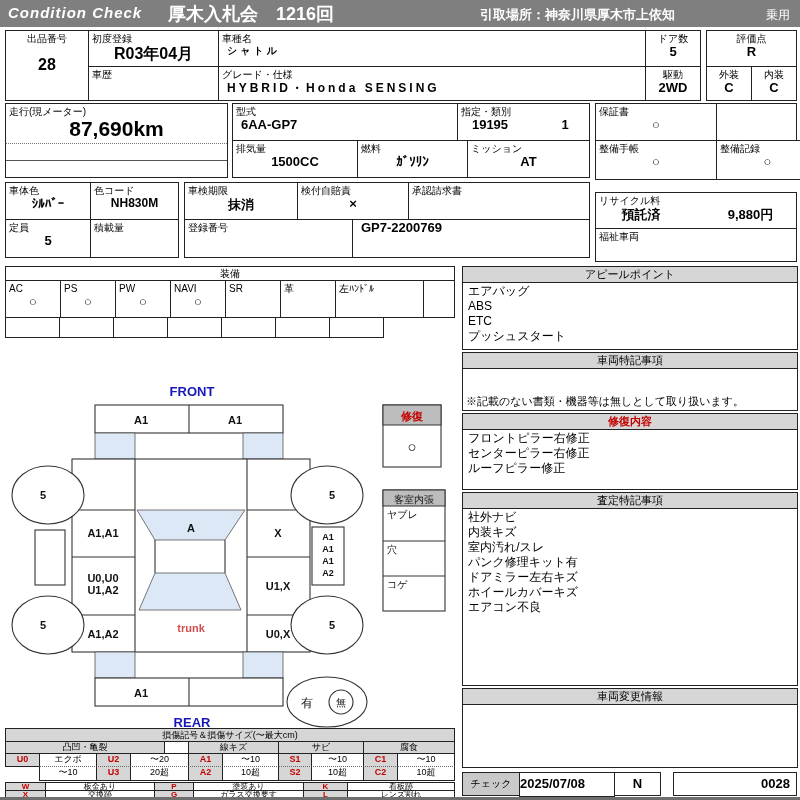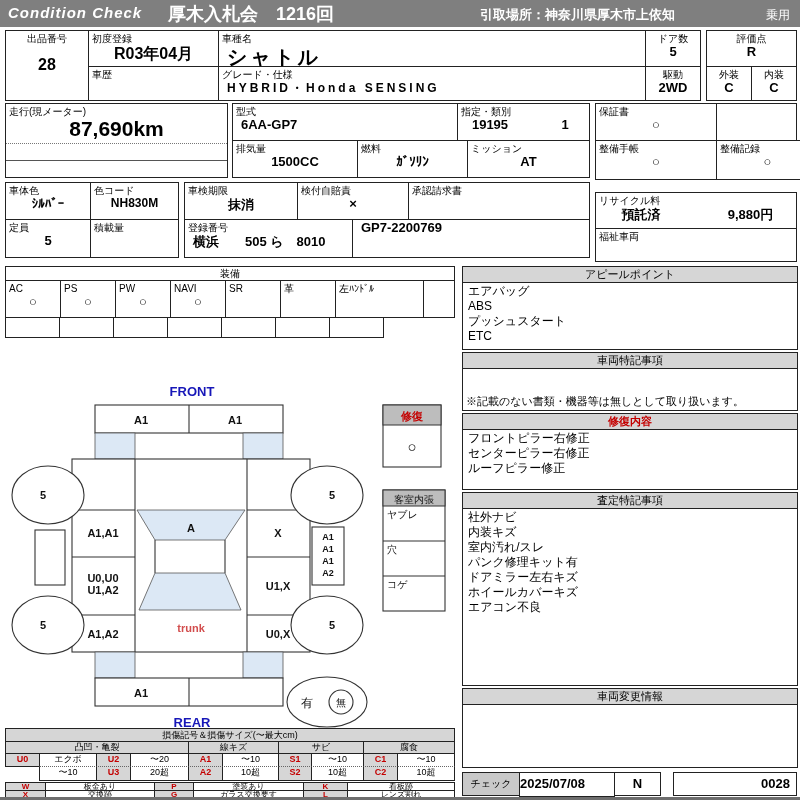--- a/index.html
+++ b/index.html
@@ -13,21 +13,21 @@
   .hdr .vclass{position:absolute;right:10px;top:7px;font-size:12px;}
   
   .b{position:absolute;border:1px solid #222;box-sizing:border-box;background:#fff;}
   .nb{position:absolute;box-sizing:border-box;}
   .lbl{font-size:10px;line-height:11px;padding:2px 3px 0 3px;white-space:nowrap;overflow:hidden;}
   .lblc{text-align:center;}
   .val{font-weight:bold;font-size:13px;text-align:center;white-space:nowrap;}
   .vleft{text-align:left;padding-left:8px;}
   .big{font-size:16px;}
   .huge{font-size:21px;}
-  .model{font-size:20px;letter-spacing:3px;}
+  .model{font-size:10px;letter-spacing:3px;}
   .grade{font-size:12px;letter-spacing:3px;}
   .flexrow{display:flex;gap:19px;}
   
   .panel{position:absolute;border:1px solid #222;background:#fff;box-sizing:border-box;}
   .panel .ttl{height:15px;background:#d6d6d6;border-bottom:1px solid #222;text-align:center;font-size:11px;line-height:14px;}
   .panel .pbody{padding:1px 5px;font-size:12px;line-height:15px;}
   .red{color:#c40000;}
   .note{position:absolute;left:3px;bottom:1px;font-size:11px;white-space:nowrap;}
   
   .lc{position:absolute;border:1px solid #222;box-sizing:border-box;font-size:9px;line-height:11px;text-align:center;overflow:hidden;white-space:nowrap;background:#fff;}
@@ -168,21 +168,20 @@
   <div class="b" style="left:297px;top:182px;width:112px;height:38px">
     <div class="lbl">検付自賠責</div>
     <div class="val">×</div>
   </div>
   <div class="b" style="left:408px;top:182px;width:182px;height:38px">
     <div class="lbl">承認請求書</div>
     <div class="val"></div>
   </div>
   <div class="b" style="left:184px;top:219px;width:169px;height:39px">
     <div class="lbl">登録番号</div>
-    <div class="val vleft">横浜　　505 ら　8010</div>
   </div>
   <div class="b" style="left:352px;top:219px;width:238px;height:39px">
     <div class="val vleft">GP7-2200769</div>
   </div>
   <div class="b" style="left:595px;top:192px;width:202px;height:37px">
     <div class="lbl">リサイクル料</div>
     <div class="flexrow">
       <div class="val" style="width:90px">預託済</div>
       <div class="val" style="flex:1">9,880円</div>
     </div>
@@ -231,22 +230,22 @@
   <div class="b" style="left:167px;top:317px;width:55px;height:21px"></div>
   <div class="b" style="left:221px;top:317px;width:55px;height:21px"></div>
   <div class="b" style="left:275px;top:317px;width:55px;height:21px"></div>
   <div class="b" style="left:329px;top:317px;width:55px;height:21px"></div>
 
   <div class="panel" style="left:462px;top:266px;width:336px;height:84px">
     <div class="ttl">アピールポイント</div>
     <div class="pbody">
       <div>エアバッグ</div>
       <div>ABS</div>
+      <div>ETC</div>
       <div>プッシュスタート</div>
-      <div>ETC</div>
     </div>
   </div>
   <div class="panel" style="left:462px;top:352px;width:336px;height:59px">
     <div class="ttl">車両特記事項</div>
     <div class="note">※記載のない書類・機器等は無しとして取り扱います。</div>
   </div>
   <div class="panel" style="left:462px;top:413px;width:336px;height:77px">
     <div class="ttl red" style="font-weight:bold">修復内容</div>
     <div class="pbody">
       <div>フロントピラー右修正</div>
@@ -269,21 +268,21 @@
   <div class="panel" style="left:462px;top:688px;width:336px;height:80px">
     <div class="ttl">車両変更情報</div>
   </div>
 
   <div class="b gray" style="left:462px;top:772px;width:58px;height:24px;font-size:10px;line-height:22px;text-align:center">チェック</div>
   <div class="b" style="left:519px;top:772px;width:96px;height:25px;font-weight:bold;font-size:13px;line-height:22px;text-align:left">2025/07/08</div>
   <div class="b" style="left:614px;top:772px;width:47px;height:24px;font-weight:bold;font-size:13px;line-height:22px;text-align:center">N</div>
   <div class="b" style="left:673px;top:772px;width:124px;height:24px;font-weight:bold;font-size:13px;line-height:22px;text-align:right;padding-right:6px">0028</div>
 
   <div class="lc gcell" style="left:5px;top:728px;width:450px;height:14px;line-height:13px">損傷記号＆損傷サイズ(〜最大cm)</div>
-  <div class="lc gcell" style="left:5px;top:741px;width:184px;height:13px">凸凹・亀裂</div>
+  <div class="lc gcell" style="left:5px;top:741px;width:160px;height:13px">凸凹・亀裂</div>
   <div class="lc gcell" style="left:188px;top:741px;width:91px;height:13px">線キズ</div>
   <div class="lc gcell" style="left:278px;top:741px;width:86px;height:13px">サビ</div>
   <div class="lc gcell" style="left:363px;top:741px;width:92px;height:13px">腐食</div>
 
   <div class="lc code" style="left:5px;top:753px;width:35px;height:14px">U0</div>
   <div class="lc" style="left:39px;top:753px;width:58px;height:14px">エクボ</div>
   <div class="lc code" style="left:96px;top:753px;width:35px;height:14px">U2</div>
   <div class="lc" style="left:130px;top:753px;width:59px;height:14px">〜20</div>
   <div class="lc code" style="left:188px;top:753px;width:35px;height:14px">A1</div>
   <div class="lc" style="left:222px;top:753px;width:57px;height:14px">〜10</div>

